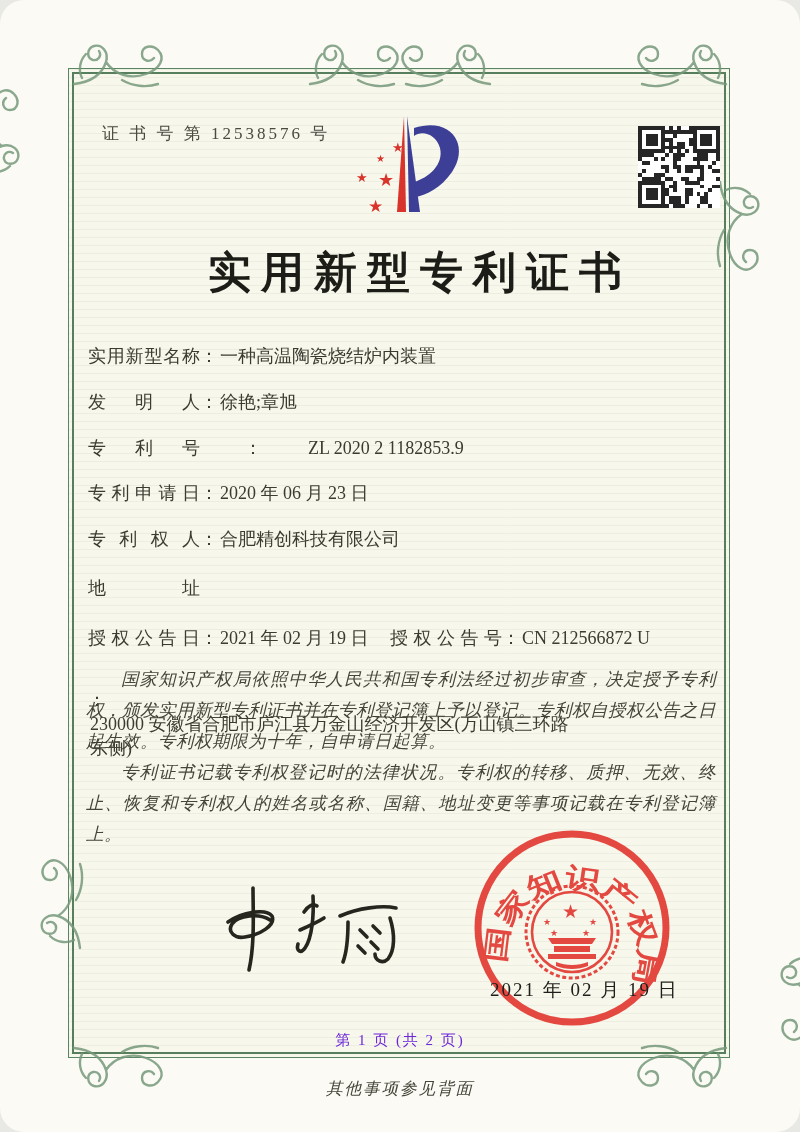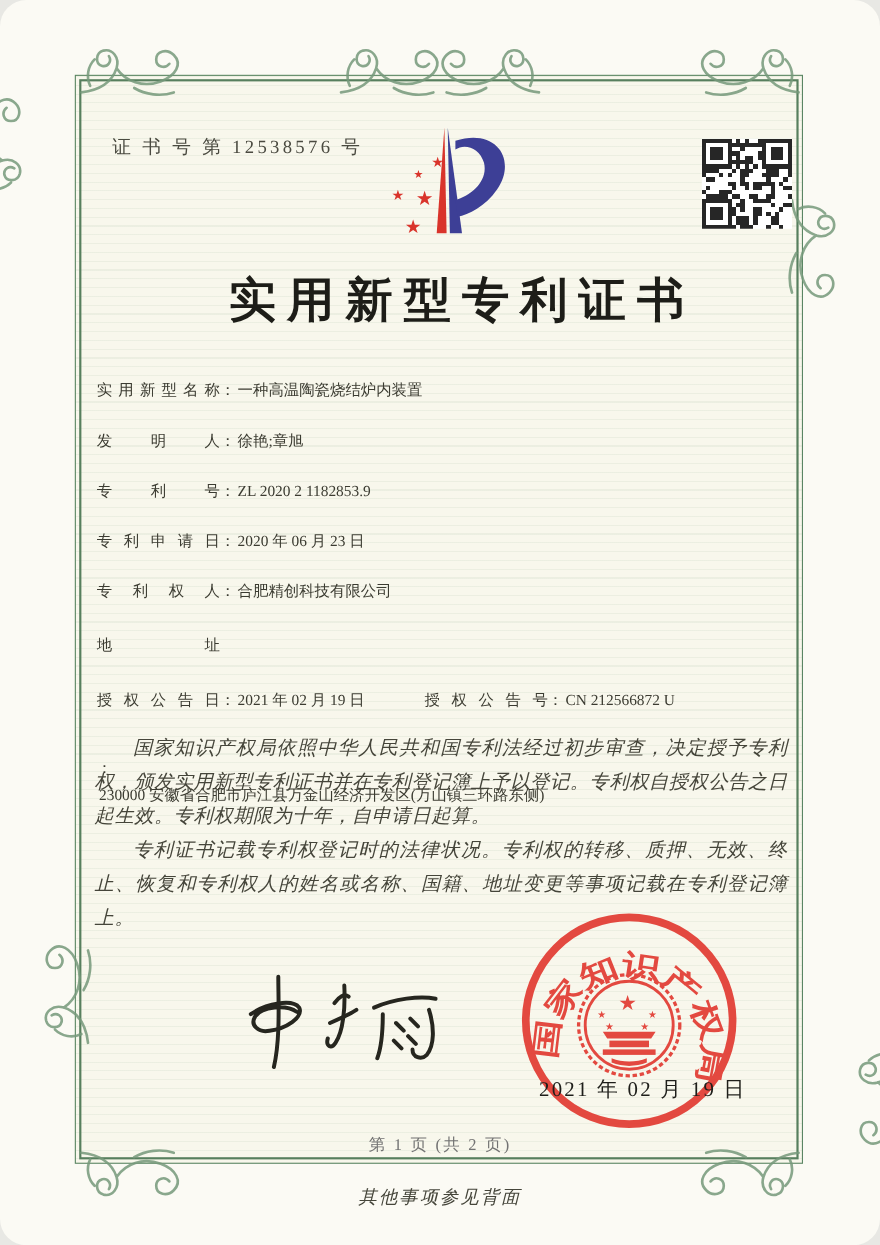--- a/index.html
+++ b/index.html
@@ -22,36 +22,36 @@
   }
   .orn{position:absolute;color:#76997b;opacity:.85;}
   .cert-no{position:absolute;left:102px;top:122px;font-size:17px;letter-spacing:3px;color:#4a4a40;}
   .logo{position:absolute;left:344px;top:110px;}
   .qr{position:absolute;left:638px;top:126px;width:82px;height:82px;background:#fff;}
   .title{
     position:absolute;left:0;top:244px;width:100%;text-align:center;
     font-size:43px;font-weight:bold;letter-spacing:10px;color:#1d1d18;padding-left:20px;
   }
   .frow{position:absolute;left:88px;width:624px;display:flex;align-items:flex-start;
-        font-size:14px;color:#3b3b31;line-height:24px;}
+        font-size:18px;color:#3b3b31;line-height:24px;}
   .flabel{width:112px;text-align:justify;text-align-last:justify;flex:0 0 112px;}
   .fcolon{flex:0 0 14px;}
   .fvalue{margin-left:2px;}
   .fvalue.wrap{width:486px;}
   .grp{display:flex;}
   .paras{position:absolute;left:86px;top:664px;width:630px;
          font-size:17.5px;line-height:31px;color:#45453a;font-style:italic;
          text-align:justify;letter-spacing:.5px;}
   .paras p{margin:0;text-indent:2em;}
   .sig-block{position:absolute;left:92px;top:910px;font-size:19px;color:#33332c;line-height:34px;}
   .sig-svg{position:absolute;left:212px;top:882px;}
   .seal{position:absolute;left:470px;top:826px;width:204px;height:204px;opacity:.92;}
   .seal-date{position:absolute;left:490px;top:977px;font-size:19px;letter-spacing:2px;color:#1e1e1a;z-index:3;}
   .footer-page{position:absolute;left:0;top:1031px;width:100%;text-align:center;
-               font-size:15px;color:#737373;letter-spacing:2px;}
+               font-size:15px;color:#6d28d9;letter-spacing:2px;}
   .back-note{position:absolute;left:0;top:1078px;width:100%;text-align:center;
              font-size:16.5px;font-style:italic;color:#45453a;letter-spacing:2px;}
 </style>
 </head>
 <body>
 
 <div class="page">
 
   <div class="frame"></div>
 
@@ -327,21 +327,21 @@
   <div class="frow" style="top:344px;">
     <span class="flabel">实用新型名称</span>
       <span class="fcolon">：</span>
     <span class="fvalue">一种高温陶瓷烧结炉内装置</span>
   </div>
   <div class="frow" style="top:390px;">
     <span class="flabel">发明人</span>
       <span class="fcolon">：</span>
     <span class="fvalue">徐艳;章旭</span>
   </div>
-  <div class="frow" style="top:436px;">
+  <div class="frow" style="top:436px;gap:44px;">
     <span class="flabel">专利号</span>
       <span class="fcolon">：</span>
     <span class="fvalue">ZL 2020 2 1182853.9</span>
   </div>
   <div class="frow" style="top:481px;">
     <span class="flabel">专利申请日</span>
       <span class="fcolon">：</span>
     <span class="fvalue">2020 年 06 月 23 日</span>
   </div>
   <div class="frow" style="top:527px;">

